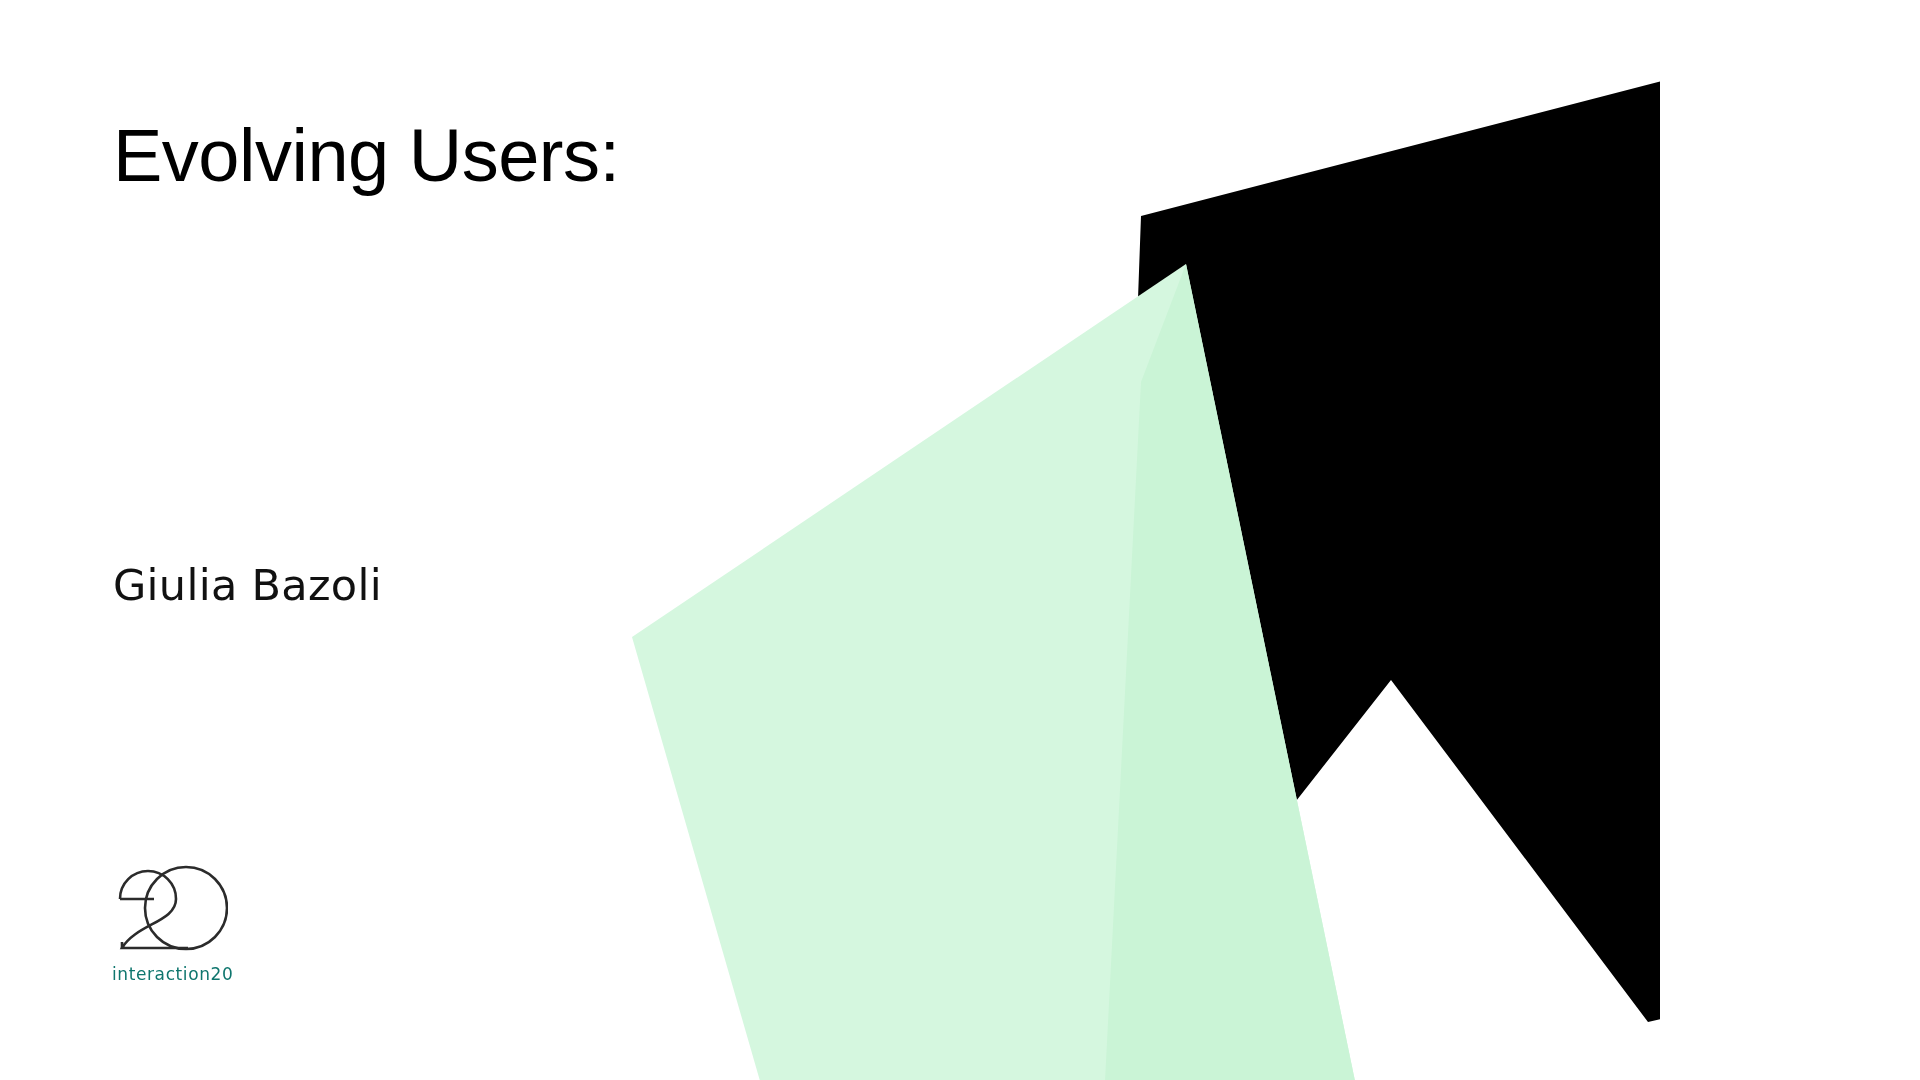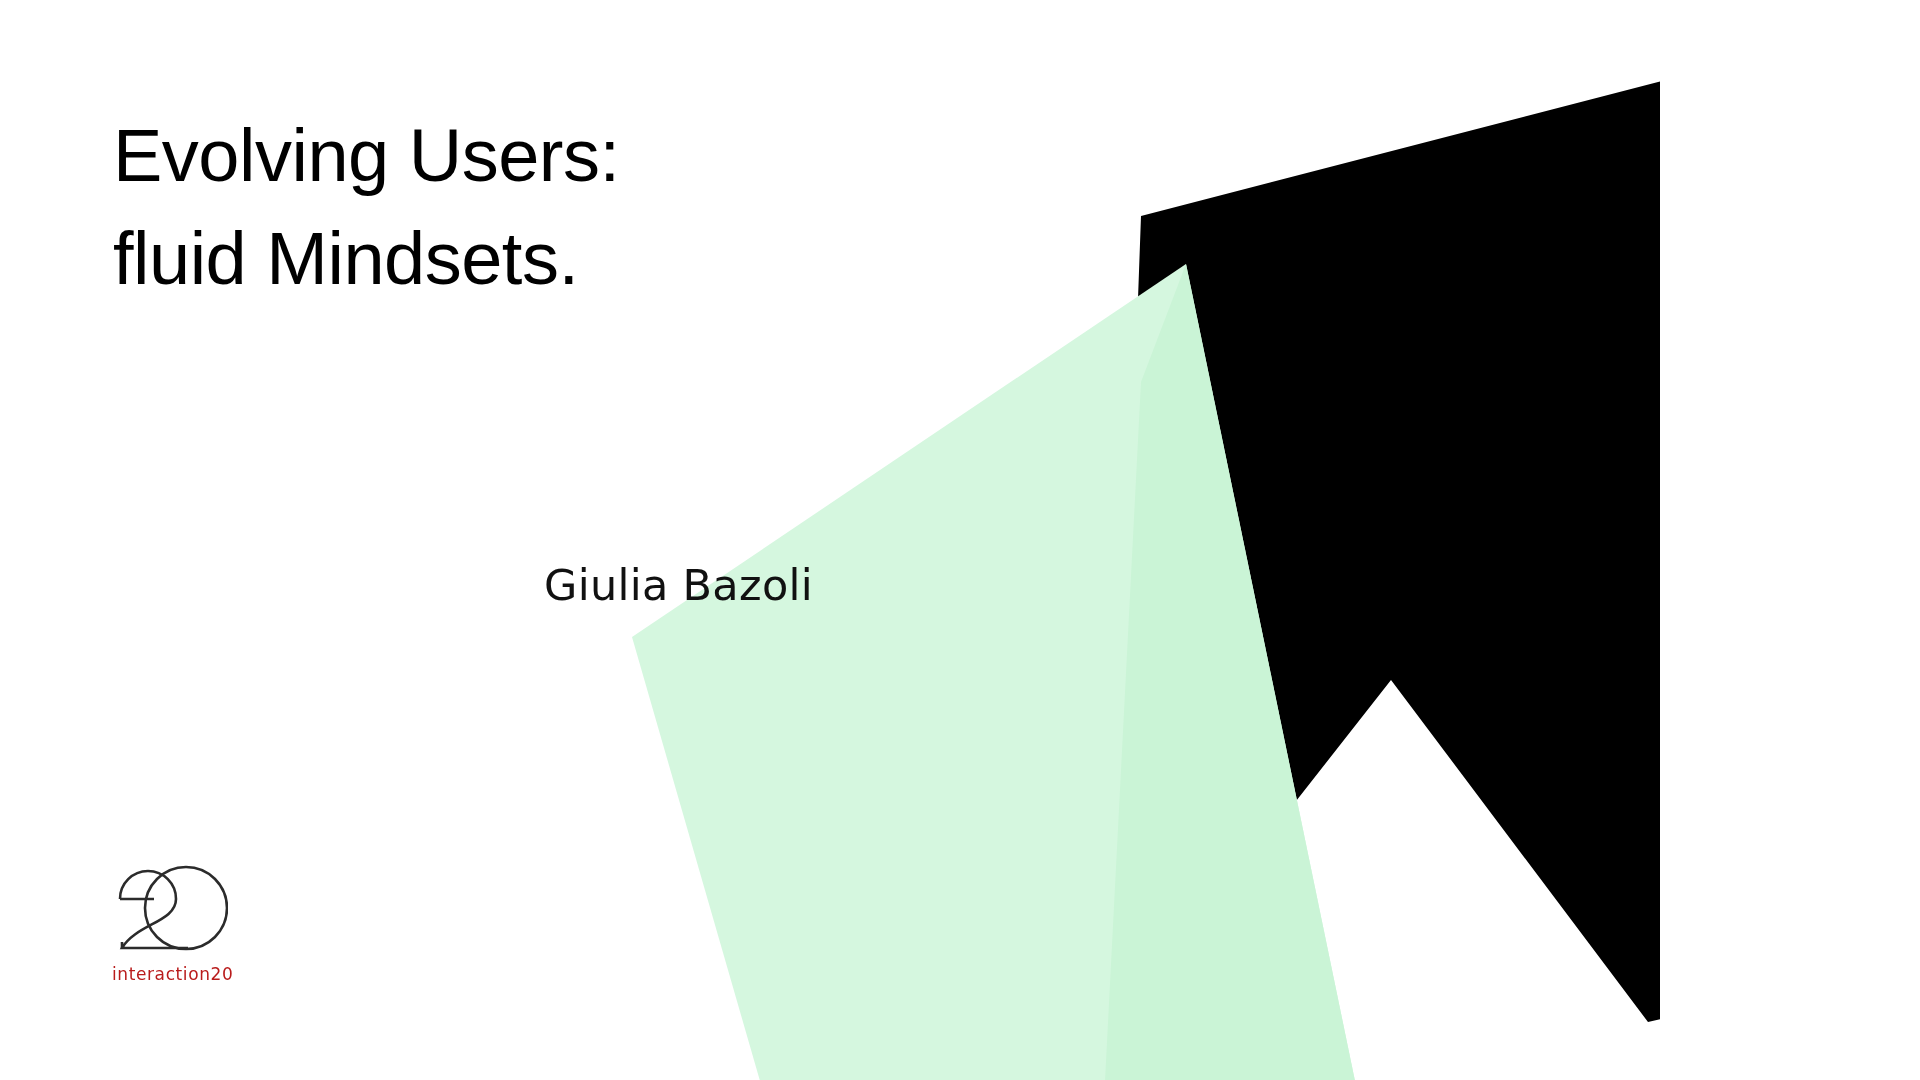--- a/index.html
+++ b/index.html
@@ -54,21 +54,20 @@
     letter-spacing: -0.5px;
     color: #000000;
     white-space: nowrap;
   }
 
   .authors-block {
     position: absolute;
     left: 113px;
     top: 549px;
     width: 700px;
-    text-align: right;
   }
   .author-line {
     font-family: "DejaVu Sans", sans-serif;
     font-size: 43px;
     line-height: 72px;
     font-weight: 400;
     letter-spacing: 0.3px;
     color: #111111;
     white-space: nowrap;
   }
@@ -83,40 +82,39 @@
   .logo-mark {
     display: block;
     width: 116px;
     height: 92px;
   }
   .logo-wordmark {
     margin-top: 10px;
     font-family: "DejaVu Sans", sans-serif;
     font-size: 17px;
     letter-spacing: 0.6px;
-    color: #b91c1c;
+    color: #0f766e;
     white-space: nowrap;
   }
 </style>
 </head>
 <body>
 
 <div id="slide" style="background: rgb(255, 255, 255);">
 
   <svg id="artwork" viewBox="0 0 1920 1080" width="1920" height="1080" xmlns="http://www.w3.org/2000/svg">
     <polygon id="shape-black" points="1700,71 1913,332 1912,964 1648,1022 1391,680 1249,861 1123,713 1141,216" fill="#000000"></polygon>
     <polygon id="shape-green" points="632,637 1186,264 1355,1081 760,1081" fill="#D5F7DF"></polygon>
     <polygon id="shape-green-overlay" points="1141,382 1186,264 1355,1081 1105,1081" fill="#CAF4D6"></polygon>
   </svg>
 
   <div id="content">
 
     <div class="title-block">
       <div class="title-line">Evolving Users:</div>
-      <div class="title-line">fluid Mindsets.</div>
     </div>
 
     <div class="authors-block">
       <div class="author-line">Giulia Bazoli</div>
     </div>
 
     <div class="logo-block">
       <svg class="logo-mark" viewBox="0 0 116 92" xmlns="http://www.w3.org/2000/svg">
 
         <circle cx="74" cy="46" r="41" fill="none" stroke="#2b2b2b" stroke-width="2.6"></circle>

